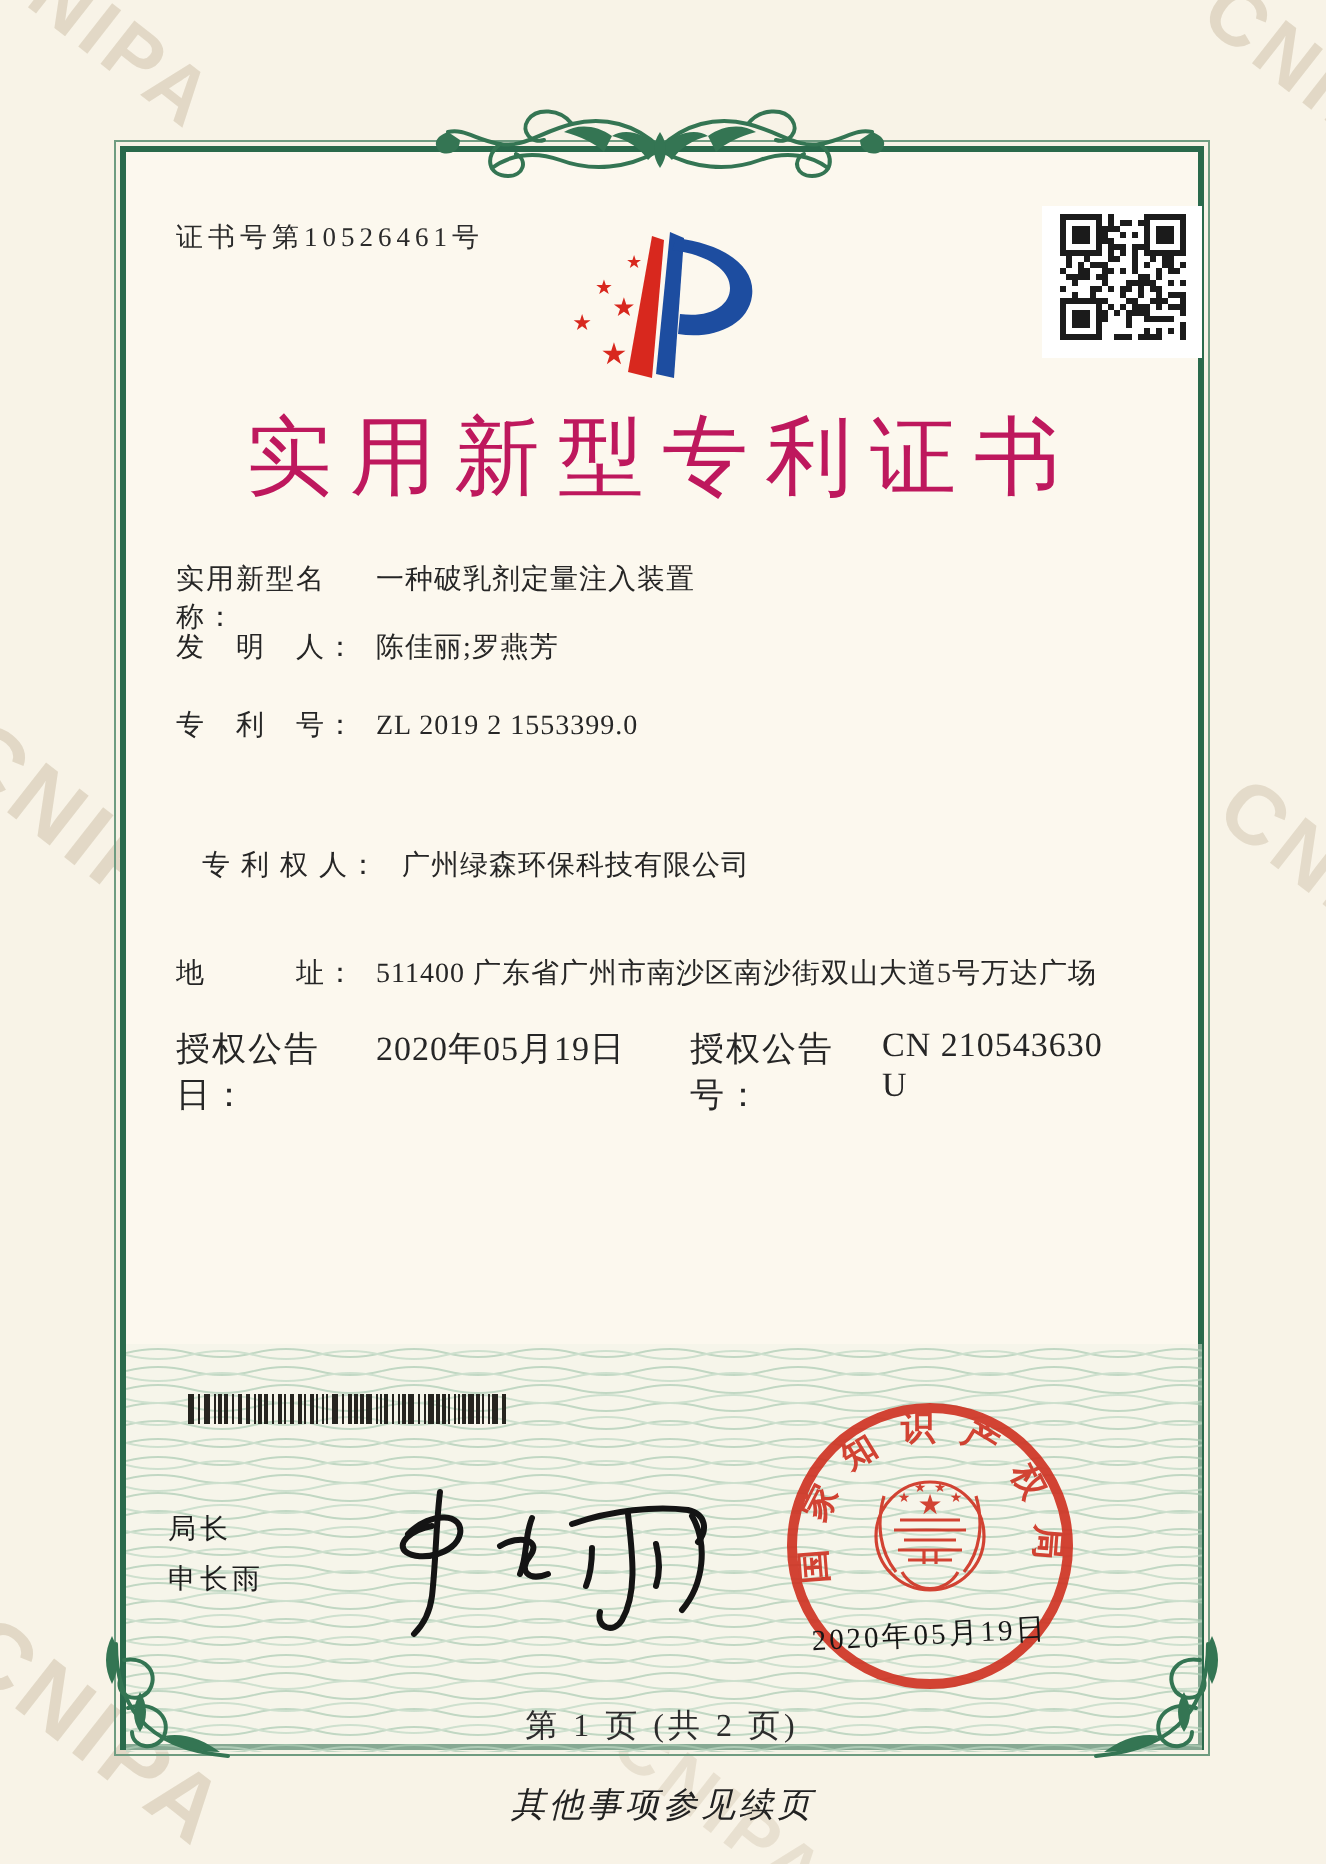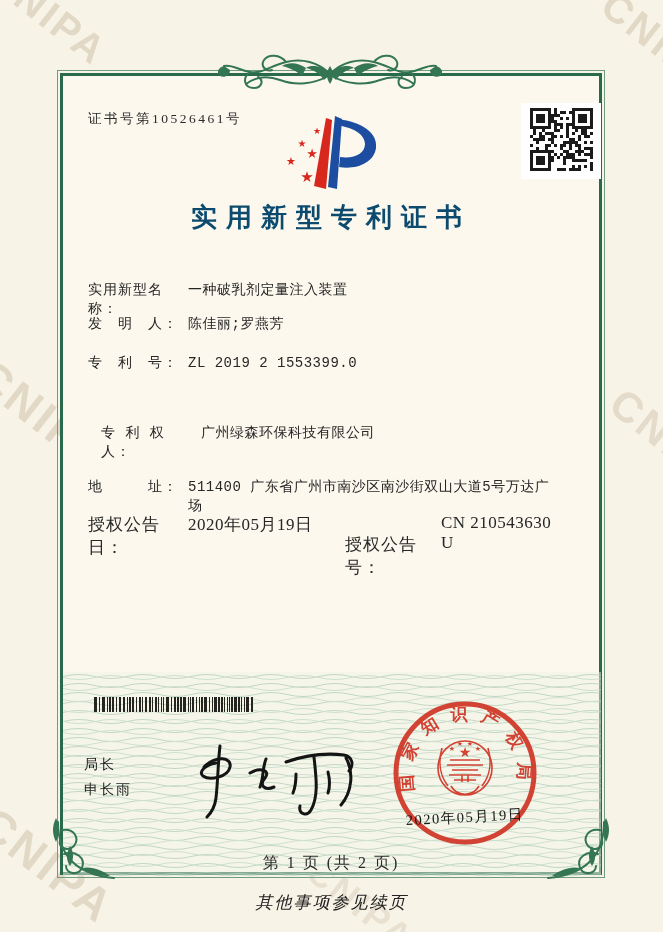--- a/index.html
+++ b/index.html
@@ -16,22 +16,22 @@
          border:1px solid var(--frame_green_light);padding:2px;box-sizing:border-box;z-index:2;}
   .frame-inner{width:100%;height:100%;box-sizing:border-box;border:3px solid var(--frame_green);
          background:#fcf8ee;}
   .waves{position:absolute;left:63px;top:672px;width:538px;height:204px;z-index:3;opacity:.85;}
   .content{position:absolute;left:0;top:0;width:559px;height:932px;z-index:4;}
   .cert-no{position:absolute;left:88px;top:110px;font-size:13.5px;letter-spacing:2.5px;color:#2b2b2b;}
   .logo{position:absolute;left:276px;top:106px;}
   .qr-panel{position:absolute;left:521px;top:103px;width:80px;height:76px;background:#ffffff;
             display:flex;align-items:center;justify-content:center;}
   .title{position:absolute;left:57px;top:200px;width:548px;text-align:center;
-         font-size:26px;font-weight:700;letter-spacing:9px;color:#0c4a6e;}
-  .row{position:absolute;left:88px;display:flex;font-size:14px;line-height:19px;color:#262626;font-family:Liberation Mono, monospace;}
+         font-size:43px;font-weight:400;letter-spacing:9px;color:#be185d;}
+  .row{position:absolute;left:88px;display:flex;font-size:14px;line-height:19px;color:#262626;}
   .label{width:100px;flex:none;letter-spacing:1px;}
   .value{letter-spacing:.5px;}
   .grant-group{position:absolute;display:flex;font-size:17px;color:#262626;}
   .paras{position:absolute;left:88px;top:541px;width:489px;font-size:13.6px;line-height:20.4px;
          font-style:italic;letter-spacing:.3px;text-align:justify;color:#1e1e1e;}
   .paras p{margin:0;text-indent:2em;}
   .barcode{position:absolute;left:94px;top:697px;}
   .director{position:absolute;left:84px;top:756px;font-size:14px;letter-spacing:2px;color:#1c1c1c;}
   .director div{margin-bottom:7px;}
   .signature{position:absolute;left:182px;top:740px;}
@@ -389,21 +389,21 @@
       <span class="label">地　　　址：</span>
       <span class="value">
         <span style="display:block;">511400 广东省广州市南沙区南沙街双山大道5号万达广场</span>
       </span>
     </div>
     <div class="grant-group" style="left:88px;top:513px;">
       <span class="label">授权公告日：</span>
       <span class="value">2020年05月19日</span>
     </div>
     <div class="grant-group" style="left:345px;top:513px;">
-      <span class="label" style="width:96px;margin-top:20px;">授权公告号：</span>
+      <span class="label" style="width:96px;">授权公告号：</span>
       <span class="value">CN 210543630 U</span>
     </div>
 
 
     <div class="barcode" id="barcode"><svg width="164" height="15" xmlns="http://www.w3.org/2000/svg">
           <rect x="0" y="0" width="3" height="15" fill="#26241f"></rect>
           <rect x="5" y="0" width="1" height="15" fill="#26241f"></rect>
           <rect x="8" y="0" width="3" height="15" fill="#26241f"></rect>
           <rect x="13" y="0" width="1" height="15" fill="#26241f"></rect>
           <rect x="15" y="0" width="2" height="15" fill="#26241f"></rect>

